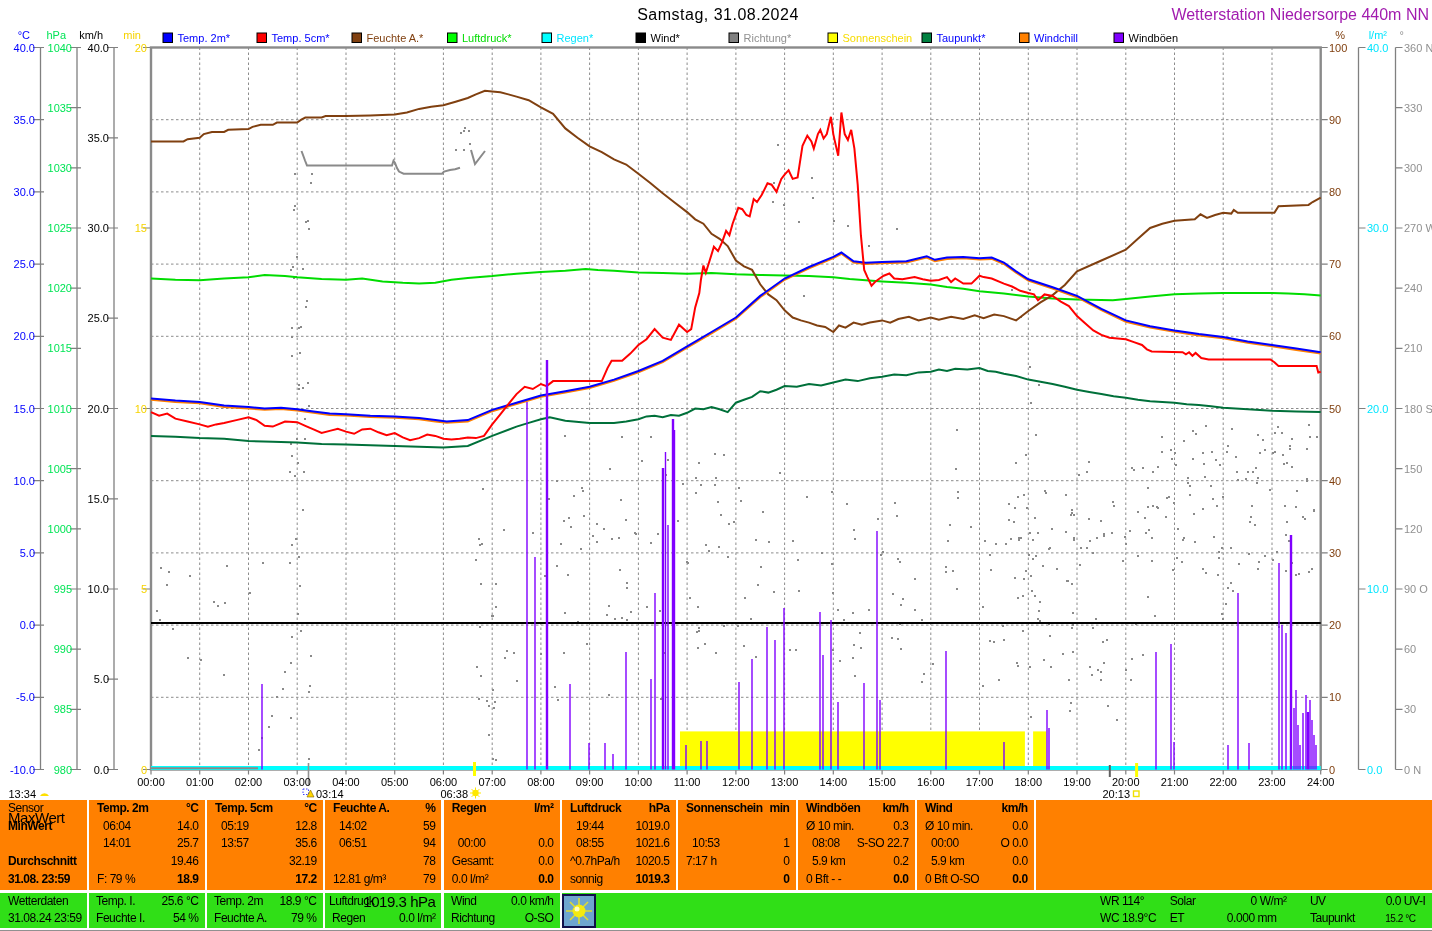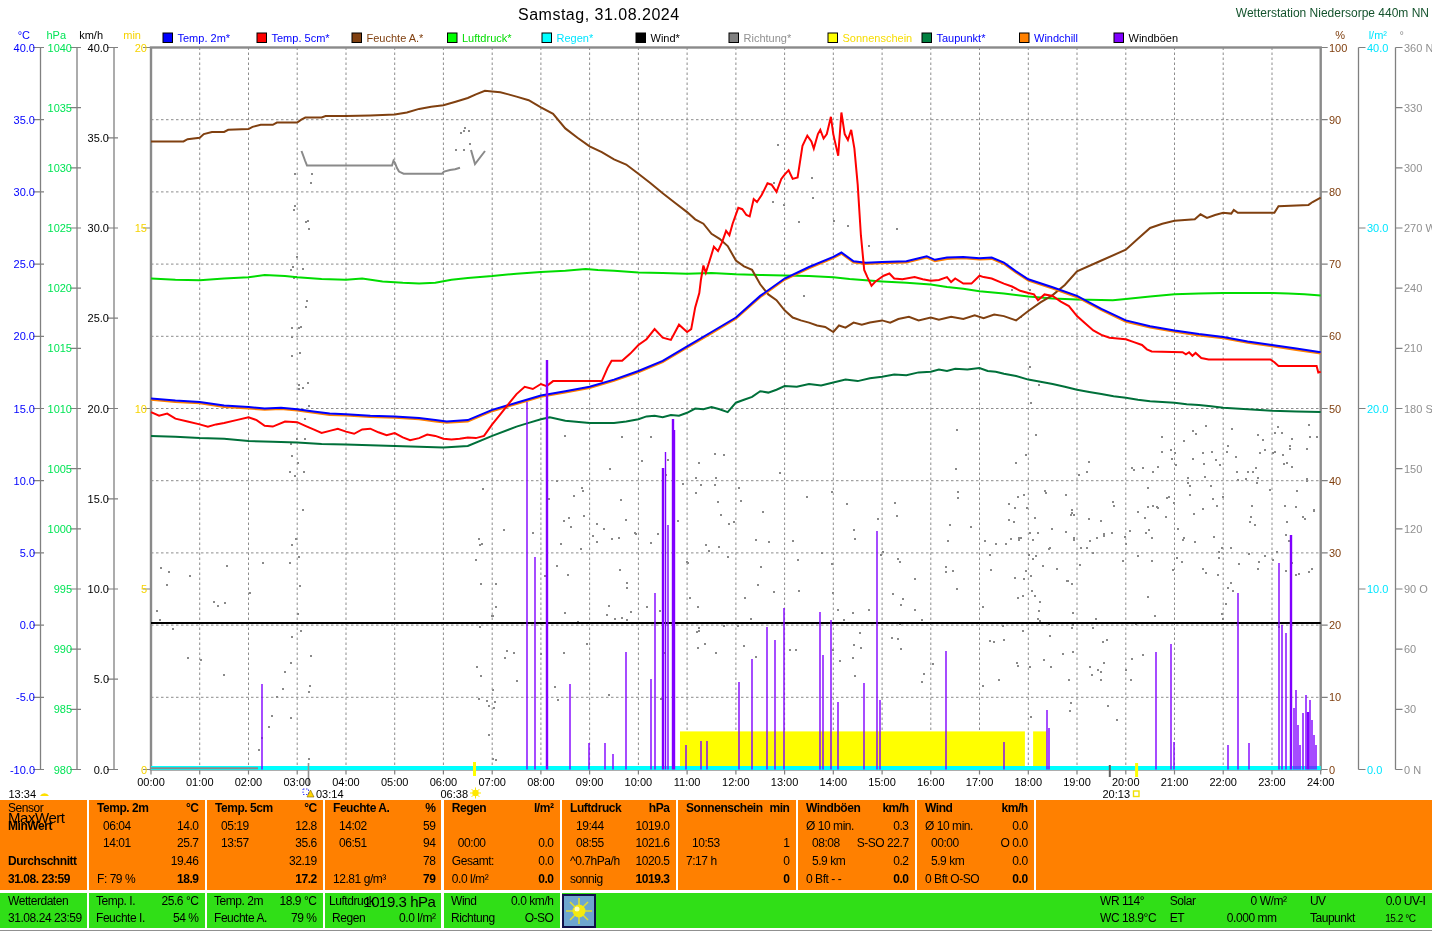--- a/index.html
+++ b/index.html
@@ -1,17 +1,17 @@
 <!DOCTYPE html>
 <html><head><meta charset="utf-8"><style>
 *{margin:0;padding:0;box-sizing:border-box}
 body{width:1432px;height:931px;background:#fff;font-family:"Liberation Sans",sans-serif;position:relative;overflow:hidden}
 </style></head><body>
-<div style="position:absolute;left:518px;top:6px;width:400px;font-size:16px;letter-spacing:0.5px">Samstag, 31.08.2024</div>
-<div style="position:absolute;right:3px;top:6px;font-size:12px;color:#14532d">Wetterstation Niedersorpe 440m NN</div>
+<div style="position:absolute;left:518px;top:6px;width:400px;text-align:center;font-size:16px;letter-spacing:0.5px">Samstag, 31.08.2024</div>
+<div style="position:absolute;right:3px;top:6px;font-size:16px;color:#a21caf">Wetterstation Niedersorpe 440m NN</div>
 <svg width="1432" height="800" viewBox="0 0 1432 800" style="position:absolute;left:0;top:0" font-family="&quot;Liberation Sans&quot;,sans-serif">
     <path d="M199.7 47.5V769.5M248.5 47.5V769.5M297.2 47.5V769.5M346.0 47.5V769.5M394.7 47.5V769.5M443.4 47.5V769.5M492.2 47.5V769.5M540.9 47.5V769.5M589.6 47.5V769.5M638.4 47.5V769.5M687.1 47.5V769.5M735.9 47.5V769.5M784.6 47.5V769.5M833.3 47.5V769.5M882.1 47.5V769.5M930.8 47.5V769.5M979.5 47.5V769.5M1028.3 47.5V769.5M1077.0 47.5V769.5M1125.8 47.5V769.5M1174.5 47.5V769.5M1223.2 47.5V769.5M1272.0 47.5V769.5M151.0 119.7H1320.7M151.0 191.9H1320.7M151.0 264.1H1320.7M151.0 336.3H1320.7M151.0 408.5H1320.7M151.0 480.7H1320.7M151.0 552.9H1320.7M151.0 625.1H1320.7M151.0 697.3H1320.7" stroke="#8c8c8c" stroke-width="1" fill="none" stroke-dasharray="2.5,2.5"></path>
     <rect x="680" y="731.4" width="344.9" height="35.1" fill="#ffff00"></rect>
     <rect x="1033.1" y="731.4" width="13.2" height="35.1" fill="#ffff00"></rect>
     <path d="M40.5 47.5V769.5M77.0 47.5V769.5M114.0 47.5V769.5M1358.5 47.5V769.5M1395.5 47.5V769.5" stroke="#808080" stroke-width="1.3" fill="none"></path>
     <path d="M33 47.5h11M33 119.7h11M33 191.9h11M33 264.1h11M33 336.3h11M33 408.5h11M33 480.7h11M33 552.9h11M33 625.1h11M33 697.3h11M33 769.5h11M70 47.5h11M70 107.7h11M70 167.8h11M70 228.0h11M70 288.2h11M70 348.3h11M70 408.5h11M70 468.7h11M70 528.8h11M70 589.0h11M70 649.2h11M70 709.3h11M70 769.5h11M107 47.5h11M107 137.8h11M107 228.0h11M107 318.2h11M107 408.5h11M107 498.8h11M107 589.0h11M107 679.2h11M107 769.5h11M143.0 47.5h8M143.0 228.0h8M143.0 408.5h8M143.0 589.0h8M143.0 769.5h8M1320.7 47.5h7M1320.7 119.7h7M1320.7 191.9h7M1320.7 264.1h7M1320.7 336.3h7M1320.7 408.5h7M1320.7 480.7h7M1320.7 552.9h7M1320.7 625.1h7M1320.7 697.3h7M1320.7 769.5h7M1358.5 47.5h7M1358.5 228.0h7M1358.5 408.5h7M1358.5 589.0h7M1358.5 769.5h7M1395.5 47.5h7M1395.5 107.7h7M1395.5 167.8h7M1395.5 228.0h7M1395.5 288.2h7M1395.5 348.3h7M1395.5 408.5h7M1395.5 468.7h7M1395.5 528.8h7M1395.5 589.0h7M1395.5 649.2h7M1395.5 709.3h7M1395.5 769.5h7M151.0 769.5v5M199.7 769.5v5M248.5 769.5v5M297.2 769.5v5M346.0 769.5v5M394.7 769.5v5M443.4 769.5v5M492.2 769.5v5M540.9 769.5v5M589.6 769.5v5M638.4 769.5v5M687.1 769.5v5M735.9 769.5v5M784.6 769.5v5M833.3 769.5v5M882.1 769.5v5M930.8 769.5v5M979.5 769.5v5M1028.3 769.5v5M1077.0 769.5v5M1125.8 769.5v5M1174.5 769.5v5M1223.2 769.5v5M1272.0 769.5v5M1320.7 769.5v5" stroke="#808080" stroke-width="1.2" fill="none"></path>
     <rect x="151.0" y="47.5" width="1169.7" height="722.0" fill="none" stroke="#8a8a8a" stroke-width="2.4"></rect>
     <path d="M189 575h2v2h-2zM226 565h2v2h-2zM213 601h2v2h-2zM159 619h2v2h-2zM156 610h2v2h-2zM160 567h2v2h-2zM200 659h2v2h-2zM166 584h2v2h-2zM223 674h2v2h-2zM217 605h2v2h-2zM262 562h2v2h-2zM249 592h2v2h-2zM168 571h2v2h-2zM187 657h2v2h-2zM172 628h2v2h-2zM224 602h2v2h-2zM258 749h2v2h-2zM261 737h2v2h-2zM268 726h2v2h-2zM271 715h2v2h-2zM276 696h2v2h-2zM282 688h2v2h-2zM284 671h2v2h-2zM290 662h2v2h-2zM305 221h2v2h-2zM311 173h2v2h-2zM299 352h2v2h-2zM293 277h2v2h-2zM291 327h2v2h-2zM306 300h2v2h-2zM308 228h2v2h-2zM305 306h2v2h-2zM302 268h2v2h-2zM308 405h2v2h-2zM300 326h2v2h-2zM291 336h2v2h-2zM304 418h2v2h-2zM307 220h2v2h-2zM298 327h2v2h-2zM290 269h2v2h-2zM294 173h2v2h-2zM291 355h2v2h-2zM293 209h2v2h-2zM298 384h2v2h-2zM292 266h2v2h-2zM302 387h2v2h-2zM307 382h2v2h-2zM296 256h2v2h-2zM298 388h2v2h-2zM310 182h2v2h-2zM294 205h2v2h-2zM295 276h2v2h-2zM302 509h2v2h-2zM289 562h2v2h-2zM297 613h2v2h-2zM310 655h2v2h-2zM300 630h2v2h-2zM304 438h2v2h-2zM309 685h2v2h-2zM308 691h2v2h-2zM298 556h2v2h-2zM291 636h2v2h-2zM290 443h2v2h-2zM294 475h2v2h-2zM296 438h2v2h-2zM289 471h2v2h-2zM291 544h2v2h-2zM290 717h2v2h-2zM303 471h2v2h-2zM295 538h2v2h-2zM297 462h2v2h-2zM308 758h2v2h-2zM299 585h2v2h-2zM291 455h2v2h-2zM460 132h2v2h-2zM468 130h2v2h-2zM455 149h2v2h-2zM463 130h2v2h-2zM464 127h2v2h-2zM463 149h2v2h-2zM469 143h2v2h-2zM480 583h2v2h-2zM478 698h2v2h-2zM486 700h2v2h-2zM481 543h2v2h-2zM492 758h2v2h-2zM493 707h2v2h-2zM492 689h2v2h-2zM479 626h2v2h-2zM482 488h2v2h-2zM475 559h2v2h-2zM480 675h2v2h-2zM495 606h2v2h-2zM495 759h2v2h-2zM495 583h2v2h-2zM479 544h2v2h-2zM478 538h2v2h-2zM488 734h2v2h-2zM492 615h2v2h-2zM488 705h2v2h-2zM476 666h2v2h-2zM494 701h2v2h-2zM491 615h2v2h-2zM506 650h2v2h-2zM513 652h2v2h-2zM544 575h2v2h-2zM516 680h2v2h-2zM532 532h2v2h-2zM503 529h2v2h-2zM540 653h2v2h-2zM504 657h2v2h-2zM687 562h2v2h-2zM596 541h2v2h-2zM564 435h2v2h-2zM686 561h2v2h-2zM621 617h2v2h-2zM608 605h2v2h-2zM665 474h2v2h-2zM582 490h2v2h-2zM580 548h2v2h-2zM583 515h2v2h-2zM564 612h2v2h-2zM596 523h2v2h-2zM630 611h2v2h-2zM606 614h2v2h-2zM618 537h2v2h-2zM621 436h2v2h-2zM609 468h2v2h-2zM546 590h2v2h-2zM570 526h2v2h-2zM650 542h2v2h-2zM592 535h2v2h-2zM626 587h2v2h-2zM560 543h2v2h-2zM581 487h2v2h-2zM657 533h2v2h-2zM626 582h2v2h-2zM677 520h2v2h-2zM634 532h2v2h-2zM619 569h2v2h-2zM611 538h2v2h-2zM614 618h2v2h-2zM646 606h2v2h-2zM682 483h2v2h-2zM626 619h2v2h-2zM667 459h2v2h-2zM563 520h2v2h-2zM556 480h2v2h-2zM556 565h2v2h-2zM659 610h2v2h-2zM567 574h2v2h-2zM641 460h2v2h-2zM673 624h2v2h-2zM577 621h2v2h-2zM603 528h2v2h-2zM689 597h2v2h-2zM568 517h2v2h-2zM620 499h2v2h-2zM573 495h2v2h-2zM650 436h2v2h-2zM625 519h2v2h-2zM548 498h2v2h-2zM635 533h2v2h-2zM557 699h2v2h-2zM660 698h2v2h-2zM563 652h2v2h-2zM554 686h2v2h-2zM586 643h2v2h-2zM608 694h2v2h-2zM664 652h2v2h-2zM704 643h2v2h-2zM744 597h2v2h-2zM698 462h2v2h-2zM755 539h2v2h-2zM697 647h2v2h-2zM750 618h2v2h-2zM698 630h2v2h-2zM696 631h2v2h-2zM733 521h2v2h-2zM743 645h2v2h-2zM715 477h2v2h-2zM740 500h2v2h-2zM700 484h2v2h-2zM695 492h2v2h-2zM720 514h2v2h-2zM762 511h2v2h-2zM738 487h2v2h-2zM723 454h2v2h-2zM714 453h2v2h-2zM760 566h2v2h-2zM708 550h2v2h-2zM779 472h2v2h-2zM768 541h2v2h-2zM737 625h2v2h-2zM727 556h2v2h-2zM755 656h2v2h-2zM723 625h2v2h-2zM757 584h2v2h-2zM728 523h2v2h-2zM695 477h2v2h-2zM697 606h2v2h-2zM714 484h2v2h-2zM698 627h2v2h-2zM773 591h2v2h-2zM717 501h2v2h-2zM718 546h2v2h-2zM705 544h2v2h-2zM715 652h2v2h-2zM896 228h2v2h-2zM803 295h2v2h-2zM812 197h2v2h-2zM772 201h2v2h-2zM833 220h2v2h-2zM798 221h2v2h-2zM773 182h2v2h-2zM783 204h2v2h-2zM777 144h2v2h-2zM811 177h2v2h-2zM847 225h2v2h-2zM868 245h2v2h-2zM852 657h2v2h-2zM821 552h2v2h-2zM877 518h2v2h-2zM852 612h2v2h-2zM789 649h2v2h-2zM868 609h2v2h-2zM853 644h2v2h-2zM798 590h2v2h-2zM832 649h2v2h-2zM860 647h2v2h-2zM839 660h2v2h-2zM849 622h2v2h-2zM806 496h2v2h-2zM797 559h2v2h-2zM795 649h2v2h-2zM837 609h2v2h-2zM843 619h2v2h-2zM831 491h2v2h-2zM859 632h2v2h-2zM832 592h2v2h-2zM846 503h2v2h-2zM854 538h2v2h-2zM792 540h2v2h-2zM853 529h2v2h-2zM854 675h2v2h-2zM831 563h2v2h-2zM891 637h2v2h-2zM899 623h2v2h-2zM896 515h2v2h-2zM882 551h2v2h-2zM899 561h2v2h-2zM894 502h2v2h-2zM880 554h2v2h-2zM897 638h2v2h-2zM897 558h2v2h-2zM892 593h2v2h-2zM947 540h2v2h-2zM989 554h2v2h-2zM998 679h2v2h-2zM902 598h2v2h-2zM982 685h2v2h-2zM945 566h2v2h-2zM921 681h2v2h-2zM921 619h2v2h-2zM914 609h2v2h-2zM995 543h2v2h-2zM982 606h2v2h-2zM989 640h2v2h-2zM923 673h2v2h-2zM949 524h2v2h-2zM900 604h2v2h-2zM945 571h2v2h-2zM914 578h2v2h-2zM932 663h2v2h-2zM900 648h2v2h-2zM984 540h2v2h-2zM993 641h2v2h-2zM990 569h2v2h-2zM957 491h2v2h-2zM970 526h2v2h-2zM957 497h2v2h-2zM956 429h2v2h-2zM952 570h2v2h-2zM956 588h2v2h-2zM955 468h2v2h-2zM1020 316h2v2h-2zM1015 462h2v2h-2zM1035 434h2v2h-2zM1025 454h2v2h-2zM1038 384h2v2h-2zM1029 289h2v2h-2zM1029 366h2v2h-2zM1030 402h2v2h-2zM1011 289h2v2h-2zM1070 514h2v2h-2zM1035 555h2v2h-2zM1022 630h2v2h-2zM1073 539h2v2h-2zM1049 547h2v2h-2zM1042 565h2v2h-2zM1013 521h2v2h-2zM1016 662h2v2h-2zM1037 532h2v2h-2zM1068 679h2v2h-2zM1034 517h2v2h-2zM1014 507h2v2h-2zM1026 507h2v2h-2zM1018 539h2v2h-2zM1043 659h2v2h-2zM1056 568h2v2h-2zM1031 590h2v2h-2zM1028 554h2v2h-2zM1005 543h2v2h-2zM1073 514h2v2h-2zM1038 610h2v2h-2zM1065 531h2v2h-2zM1020 537h2v2h-2zM1030 575h2v2h-2zM1072 651h2v2h-2zM1065 494h2v2h-2zM1002 625h2v2h-2zM1067 580h2v2h-2zM1044 490h2v2h-2zM1029 666h2v2h-2zM1062 653h2v2h-2zM1073 537h2v2h-2zM1008 519h2v2h-2zM1039 620h2v2h-2zM1071 627h2v2h-2zM1049 635h2v2h-2zM1034 595h2v2h-2zM1003 639h2v2h-2zM1017 665h2v2h-2zM1048 548h2v2h-2zM1010 538h2v2h-2zM1048 623h2v2h-2zM1008 503h2v2h-2zM1039 601h2v2h-2zM1029 532h2v2h-2zM1045 492h2v2h-2zM1023 578h2v2h-2zM1072 612h2v2h-2zM1066 580h2v2h-2zM1018 537h2v2h-2zM1072 624h2v2h-2zM1023 494h2v2h-2zM1037 618h2v2h-2zM1032 539h2v2h-2zM1050 666h2v2h-2zM1017 496h2v2h-2zM1025 570h2v2h-2zM1051 528h2v2h-2zM1135 623h2v2h-2zM1113 505h2v2h-2zM1148 529h2v2h-2zM1137 511h2v2h-2zM1092 627h2v2h-2zM1097 669h2v2h-2zM1112 501h2v2h-2zM1092 552h2v2h-2zM1125 669h2v2h-2zM1086 547h2v2h-2zM1091 674h2v2h-2zM1086 471h2v2h-2zM1080 547h2v2h-2zM1142 654h2v2h-2zM1130 679h2v2h-2zM1145 532h2v2h-2zM1089 666h2v2h-2zM1131 467h2v2h-2zM1125 543h2v2h-2zM1103 533h2v2h-2zM1088 461h2v2h-2zM1096 537h2v2h-2zM1147 487h2v2h-2zM1147 506h2v2h-2zM1102 641h2v2h-2zM1137 555h2v2h-2zM1079 564h2v2h-2zM1103 662h2v2h-2zM1089 540h2v2h-2zM1142 467h2v2h-2zM1106 639h2v2h-2zM1133 469h2v2h-2zM1078 474h2v2h-2zM1144 517h2v2h-2zM1131 658h2v2h-2zM1100 520h2v2h-2zM1147 596h2v2h-2zM1095 618h2v2h-2zM1203 463h2v2h-2zM1151 537h2v2h-2zM1304 518h2v2h-2zM1308 424h2v2h-2zM1189 494h2v2h-2zM1311 568h2v2h-2zM1215 459h2v2h-2zM1222 496h2v2h-2zM1306 448h2v2h-2zM1285 534h2v2h-2zM1288 540h2v2h-2zM1252 471h2v2h-2zM1204 476h2v2h-2zM1281 432h2v2h-2zM1183 537h2v2h-2zM1192 430h2v2h-2zM1156 506h2v2h-2zM1205 572h2v2h-2zM1298 573h2v2h-2zM1195 433h2v2h-2zM1166 497h2v2h-2zM1269 489h2v2h-2zM1189 485h2v2h-2zM1254 524h2v2h-2zM1276 551h2v2h-2zM1262 439h2v2h-2zM1291 466h2v2h-2zM1245 478h2v2h-2zM1274 451h2v2h-2zM1192 458h2v2h-2zM1176 557h2v2h-2zM1247 471h2v2h-2zM1217 574h2v2h-2zM1235 456h2v2h-2zM1286 521h2v2h-2zM1316 436h2v2h-2zM1230 547h2v2h-2zM1291 562h2v2h-2zM1157 466h2v2h-2zM1170 449h2v2h-2zM1313 510h2v2h-2zM1306 478h2v2h-2zM1296 490h2v2h-2zM1194 541h2v2h-2zM1309 436h2v2h-2zM1250 516h2v2h-2zM1187 477h2v2h-2zM1174 452h2v2h-2zM1193 513h2v2h-2zM1259 452h2v2h-2zM1152 471h2v2h-2zM1264 449h2v2h-2zM1202 452h2v2h-2zM1284 505h2v2h-2zM1161 436h2v2h-2zM1216 505h2v2h-2zM1257 434h2v2h-2zM1177 528h2v2h-2zM1219 464h2v2h-2zM1202 568h2v2h-2zM1202 508h2v2h-2zM1210 485h2v2h-2zM1295 574h2v2h-2zM1211 451h2v2h-2zM1272 452h2v2h-2zM1151 560h2v2h-2zM1221 547h2v2h-2zM1218 557h2v2h-2zM1227 445h2v2h-2zM1152 505h2v2h-2zM1258 561h2v2h-2zM1165 516h2v2h-2zM1212 498h2v2h-2zM1175 464h2v2h-2zM1238 563h2v2h-2zM1168 496h2v2h-2zM1285 570h2v2h-2zM1183 440h2v2h-2zM1308 571h2v2h-2zM1231 428h2v2h-2zM1306 480h2v2h-2zM1302 516h2v2h-2zM1289 445h2v2h-2zM1282 454h2v2h-2zM1218 551h2v2h-2zM1289 448h2v2h-2zM1187 482h2v2h-2zM1237 479h2v2h-2zM1171 458h2v2h-2zM1272 559h2v2h-2zM1157 507h2v2h-2zM1277 426h2v2h-2zM1291 438h2v2h-2zM1251 505h2v2h-2zM1255 467h2v2h-2zM1221 613h2v2h-2zM1222 618h2v2h-2zM1225 603h2v2h-2zM1154 615h2v2h-2zM1232 590h2v2h-2zM1278 626h2v2h-2zM1227 587h2v2h-2zM1230 582h2v2h-2zM1022 595h2v2h-2zM1017 597h2v2h-2zM1071 509h2v2h-2zM1088 518h2v2h-2zM1100 671h2v2h-2zM1071 512h2v2h-2zM1071 583h2v2h-2zM1129 530h2v2h-2zM1116 719h2v2h-2zM1100 679h2v2h-2zM1030 716h2v2h-2zM1069 710h2v2h-2zM1124 536h2v2h-2zM1107 705h2v2h-2zM1014 577h2v2h-2zM1103 535h2v2h-2zM1122 560h2v2h-2zM1111 532h2v2h-2zM1070 702h2v2h-2zM1032 558h2v2h-2zM1236 471h2v2h-2zM1161 451h2v2h-2zM1181 561h2v2h-2zM1264 555h2v2h-2zM1182 539h2v2h-2zM1173 502h2v2h-2zM1257 477h2v2h-2zM1295 506h2v2h-2zM1248 553h2v2h-2zM1172 569h2v2h-2zM1256 482h2v2h-2zM1283 463h2v2h-2zM1313 509h2v2h-2zM1213 536h2v2h-2zM1226 451h2v2h-2zM1274 432h2v2h-2zM1286 462h2v2h-2zM1257 568h2v2h-2zM1249 521h2v2h-2zM1205 425h2v2h-2z" fill="#8a8a8a"></path>
     <polyline points="301.5,151 303,155 305,160.5 307,165.6 392,165.6 393.5,160.8 395,163 397,168 399,171.6 403.6,173.7 442,173.7 444,171.6 450,170 455,169.2 460,167.7" fill="none" stroke="#8a8a8a" stroke-width="2"></polyline>
     <polyline points="471,150 475,164 485,151" fill="none" stroke="#8a8a8a" stroke-width="2"></polyline>
@@ -204,21 +204,21 @@
 <div style="position:absolute;top:853.1px;height:17.7px;line-height:17.9px;font-size:12px;letter-spacing:-0.45px;right:1115.2px">32.19</div>
 <div style="position:absolute;top:870.8px;height:17.7px;line-height:17.9px;font-size:12px;letter-spacing:-0.45px;font-weight:bold;right:1115.2px">17.2</div>
 <div style="position:absolute;top:800.0px;height:17.7px;line-height:17.9px;font-size:12px;letter-spacing:-0.45px;font-weight:bold;left:333px">Feuchte A.</div>
 <div style="position:absolute;top:800.0px;height:17.7px;line-height:17.9px;font-size:12px;letter-spacing:-0.45px;font-weight:bold;right:996.6px">%</div>
 <div style="position:absolute;top:817.7px;height:17.7px;line-height:17.9px;font-size:12px;letter-spacing:-0.45px;left:339px">14:02</div>
 <div style="position:absolute;top:817.7px;height:17.7px;line-height:17.9px;font-size:12px;letter-spacing:-0.45px;right:996.6px">59</div>
 <div style="position:absolute;top:835.4px;height:17.7px;line-height:17.9px;font-size:12px;letter-spacing:-0.45px;left:339px">06:51</div>
 <div style="position:absolute;top:835.4px;height:17.7px;line-height:17.9px;font-size:12px;letter-spacing:-0.45px;right:996.6px">94</div>
 <div style="position:absolute;top:853.1px;height:17.7px;line-height:17.9px;font-size:12px;letter-spacing:-0.45px;right:996.6px">78</div>
 <div style="position:absolute;top:870.8px;height:17.7px;line-height:17.9px;font-size:12px;letter-spacing:-0.45px;left:333px">12.81 g/m³</div>
-<div style="position:absolute;top:870.8px;height:17.7px;line-height:17.9px;font-size:12px;letter-spacing:-0.45px;font-weight:bold;right:996.6px">79</div>
+<div style="position:absolute;top:870.8px;height:17.7px;line-height:17.9px;font-size:12px;letter-spacing:-0.45px;font-weight:normal;right:996.6px">79</div>
 <div style="position:absolute;top:800.0px;height:17.7px;line-height:17.9px;font-size:12px;letter-spacing:-0.45px;font-weight:bold;left:451.8px">Regen</div>
 <div style="position:absolute;top:800.0px;height:17.7px;line-height:17.9px;font-size:12px;letter-spacing:-0.45px;font-weight:bold;right:878.5px">l/m²</div>
 <div style="position:absolute;top:835.4px;height:17.7px;line-height:17.9px;font-size:12px;letter-spacing:-0.45px;left:457.8px">00:00</div>
 <div style="position:absolute;top:835.4px;height:17.7px;line-height:17.9px;font-size:12px;letter-spacing:-0.45px;right:878.5px">0.0</div>
 <div style="position:absolute;top:853.1px;height:17.7px;line-height:17.9px;font-size:12px;letter-spacing:-0.45px;left:451.8px">Gesamt:</div>
 <div style="position:absolute;top:853.1px;height:17.7px;line-height:17.9px;font-size:12px;letter-spacing:-0.45px;right:878.5px">0.0</div>
 <div style="position:absolute;top:870.8px;height:17.7px;line-height:17.9px;font-size:12px;letter-spacing:-0.45px;left:451.8px">0.0 l/m²</div>
 <div style="position:absolute;top:870.8px;height:17.7px;line-height:17.9px;font-size:12px;letter-spacing:-0.45px;font-weight:bold;right:878.5px">0.0</div>
 <div style="position:absolute;top:800.0px;height:17.7px;line-height:17.9px;font-size:12px;letter-spacing:-0.45px;font-weight:bold;left:570px">Luftdruck</div>
 <div style="position:absolute;top:800.0px;height:17.7px;line-height:17.9px;font-size:12px;letter-spacing:-0.45px;font-weight:bold;right:762.5px">hPa</div>

